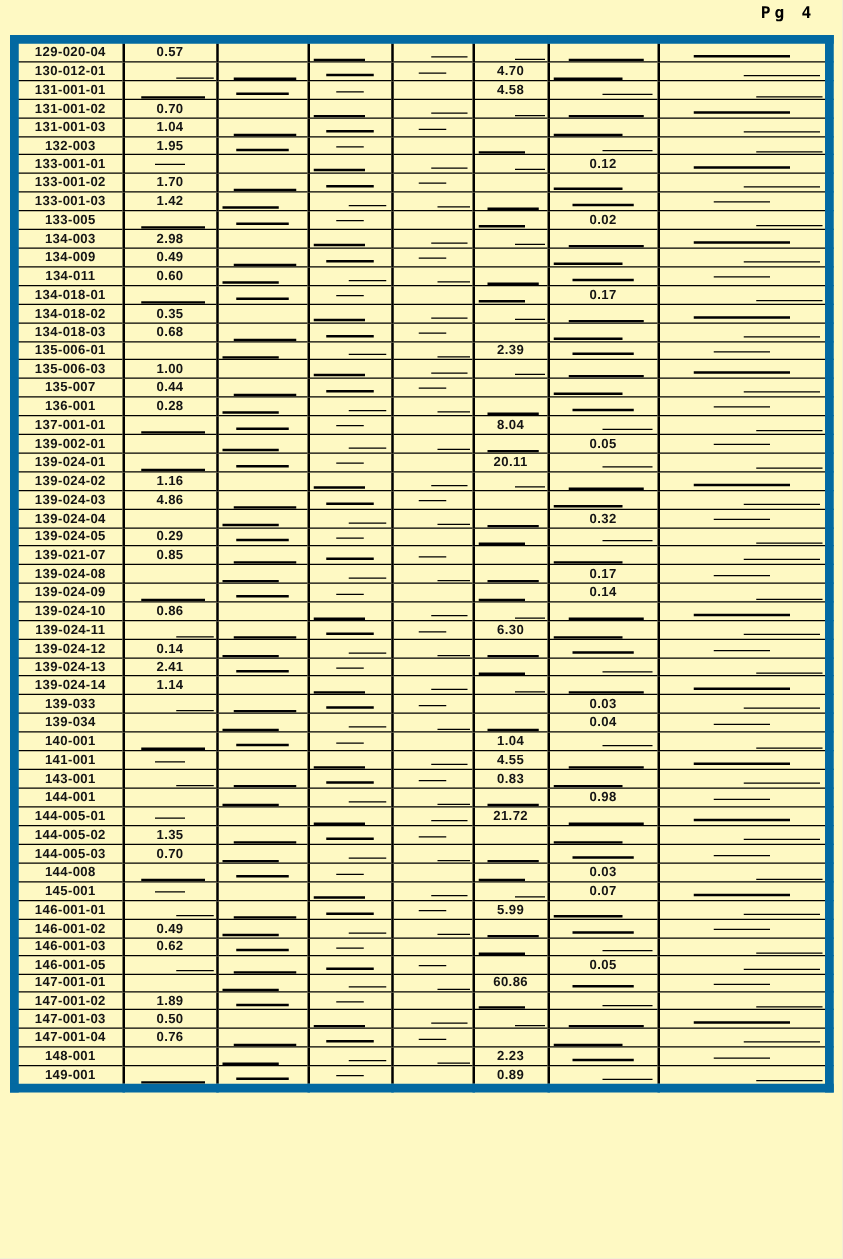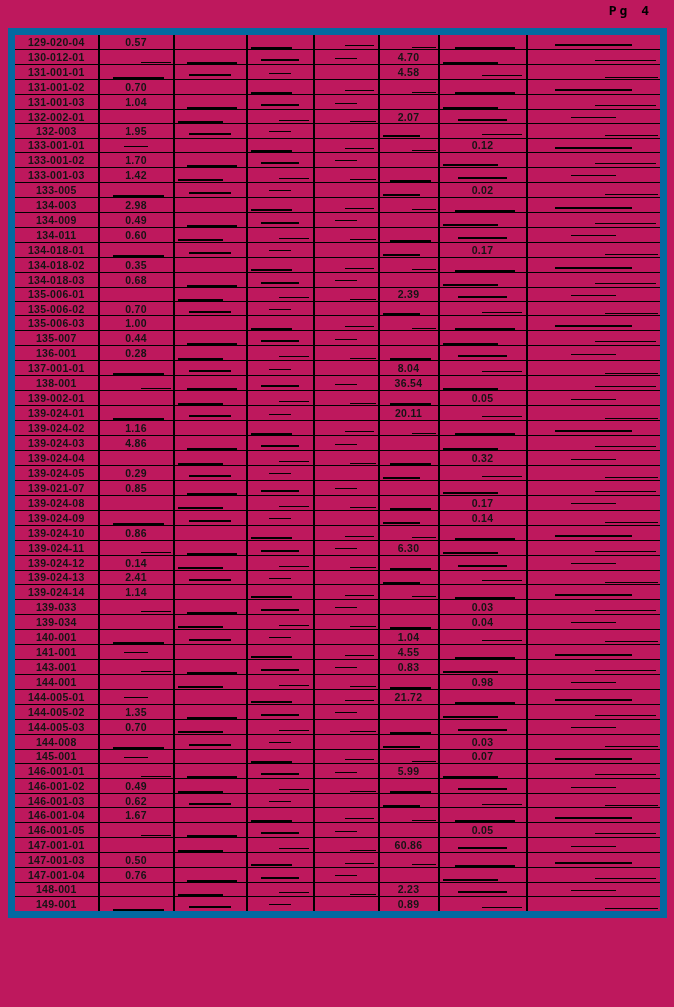--- a/index.html
+++ b/index.html
@@ -1,19 +1,19 @@
 <!DOCTYPE html>
 <html><head>
 <meta charset="utf-8">
 <style>
   html,body{margin:0;padding:0;background:#e8e8e8;}
   .page{
     position:relative;
     width:674px;height:1007px;
-    background:#be185d;
+    background:#fef9c3;
     overflow:hidden;
     font-family:"Liberation Sans", sans-serif;
     color:#111;
   }
   .page-label{
     position:absolute;
     top:3px;right:22px;
     font-family:"DejaVu Sans Mono", monospace;
     font-size:13px;
     font-weight:700;
@@ -118,30 +118,20 @@
           <td>131-001-03</td>
           <td>1.04</td>
           <td class="empty n4"></td>
           <td class="empty n0"></td>
           <td class="empty n3"></td>
           <td class="empty n6"></td>
           <td class="empty n2"></td>
           <td class="empty n5"></td>
         </tr>
         <tr>
-          <td>132-002-01</td>
-          <td class="empty n6"></td>
-          <td class="empty n2"></td>
-          <td class="empty n5"></td>
-          <td class="empty n1"></td>
-          <td>2.07</td>
-          <td class="empty n0"></td>
-          <td class="empty n3"></td>
-        </tr>
-        <tr>
           <td>132-003</td>
           <td>1.95</td>
           <td class="empty n0"></td>
           <td class="empty n3"></td>
           <td class="empty n6"></td>
           <td class="empty n2"></td>
           <td class="empty n5"></td>
           <td class="empty n1"></td>
         </tr>
         <tr>
@@ -248,30 +238,20 @@
           <td>135-006-01</td>
           <td class="empty n6"></td>
           <td class="empty n2"></td>
           <td class="empty n5"></td>
           <td class="empty n1"></td>
           <td>2.39</td>
           <td class="empty n0"></td>
           <td class="empty n3"></td>
         </tr>
         <tr>
-          <td>135-006-02</td>
-          <td>0.70</td>
-          <td class="empty n0"></td>
-          <td class="empty n3"></td>
-          <td class="empty n6"></td>
-          <td class="empty n2"></td>
-          <td class="empty n5"></td>
-          <td class="empty n1"></td>
-        </tr>
-        <tr>
           <td>135-006-03</td>
           <td>1.00</td>
           <td class="empty n6"></td>
           <td class="empty n2"></td>
           <td class="empty n5"></td>
           <td class="empty n1"></td>
           <td class="empty n4"></td>
           <td class="empty n0"></td>
         </tr>
         <tr>
@@ -298,30 +278,20 @@
           <td>137-001-01</td>
           <td class="empty n4"></td>
           <td class="empty n0"></td>
           <td class="empty n3"></td>
           <td class="empty n6"></td>
           <td>8.04</td>
           <td class="empty n5"></td>
           <td class="empty n1"></td>
         </tr>
         <tr>
-          <td>138-001</td>
-          <td class="empty n1"></td>
-          <td class="empty n4"></td>
-          <td class="empty n0"></td>
-          <td class="empty n3"></td>
-          <td>36.54</td>
-          <td class="empty n2"></td>
-          <td class="empty n5"></td>
-        </tr>
-        <tr>
           <td>139-002-01</td>
           <td class="empty n6"></td>
           <td class="empty n2"></td>
           <td class="empty n5"></td>
           <td class="empty n1"></td>
           <td class="empty n4"></td>
           <td>0.05</td>
           <td class="empty n3"></td>
         </tr>
         <tr>
@@ -588,48 +558,48 @@
           <td>146-001-03</td>
           <td>0.62</td>
           <td class="empty n0"></td>
           <td class="empty n3"></td>
           <td class="empty n6"></td>
           <td class="empty n2"></td>
           <td class="empty n5"></td>
           <td class="empty n1"></td>
         </tr>
         <tr>
-          <td>146-001-04</td>
-          <td>1.67</td>
-          <td class="empty n6"></td>
-          <td class="empty n2"></td>
-          <td class="empty n5"></td>
-          <td class="empty n1"></td>
-          <td class="empty n4"></td>
-          <td class="empty n0"></td>
-        </tr>
-        <tr>
           <td>146-001-05</td>
           <td class="empty n1"></td>
           <td class="empty n4"></td>
           <td class="empty n0"></td>
           <td class="empty n3"></td>
           <td class="empty n6"></td>
           <td>0.05</td>
           <td class="empty n5"></td>
         </tr>
         <tr>
           <td>147-001-01</td>
           <td class="empty n6"></td>
           <td class="empty n2"></td>
           <td class="empty n5"></td>
           <td class="empty n1"></td>
           <td>60.86</td>
           <td class="empty n0"></td>
           <td class="empty n3"></td>
+        </tr>
+        <tr>
+          <td>147-001-02</td>
+          <td>1.89</td>
+          <td class="empty n0"></td>
+          <td class="empty n3"></td>
+          <td class="empty n6"></td>
+          <td class="empty n2"></td>
+          <td class="empty n5"></td>
+          <td class="empty n1"></td>
         </tr>
         <tr>
           <td>147-001-03</td>
           <td>0.50</td>
           <td class="empty n6"></td>
           <td class="empty n2"></td>
           <td class="empty n5"></td>
           <td class="empty n1"></td>
           <td class="empty n4"></td>
           <td class="empty n0"></td>

